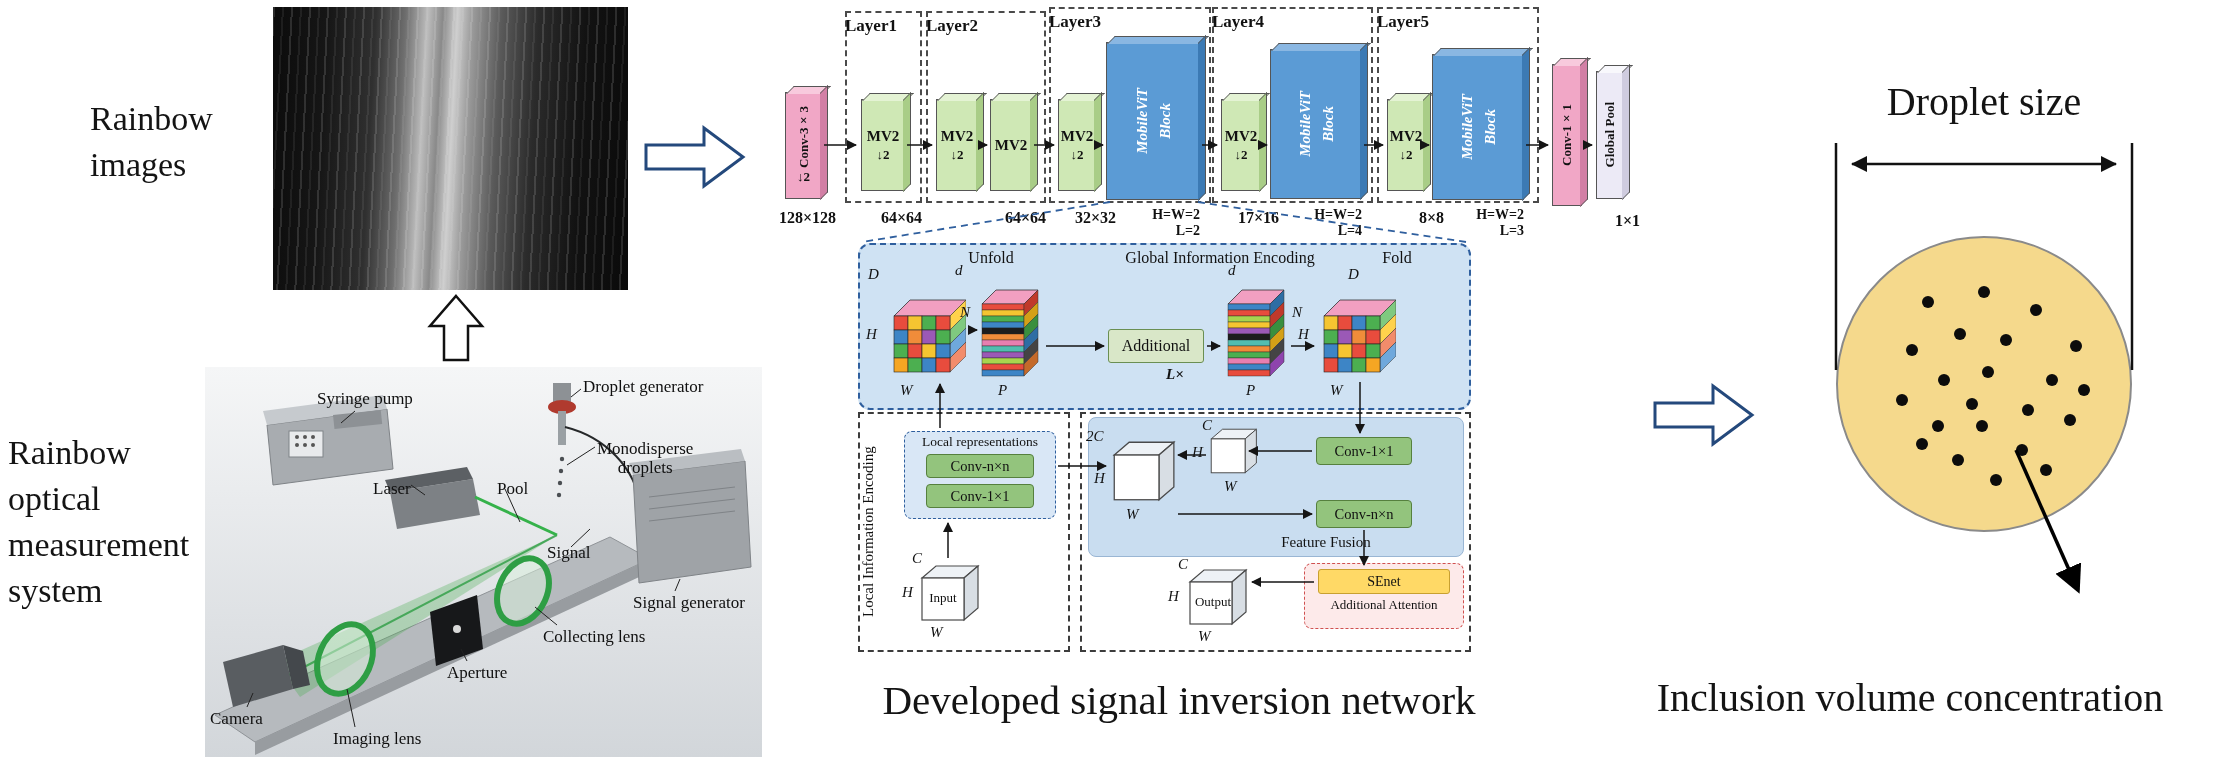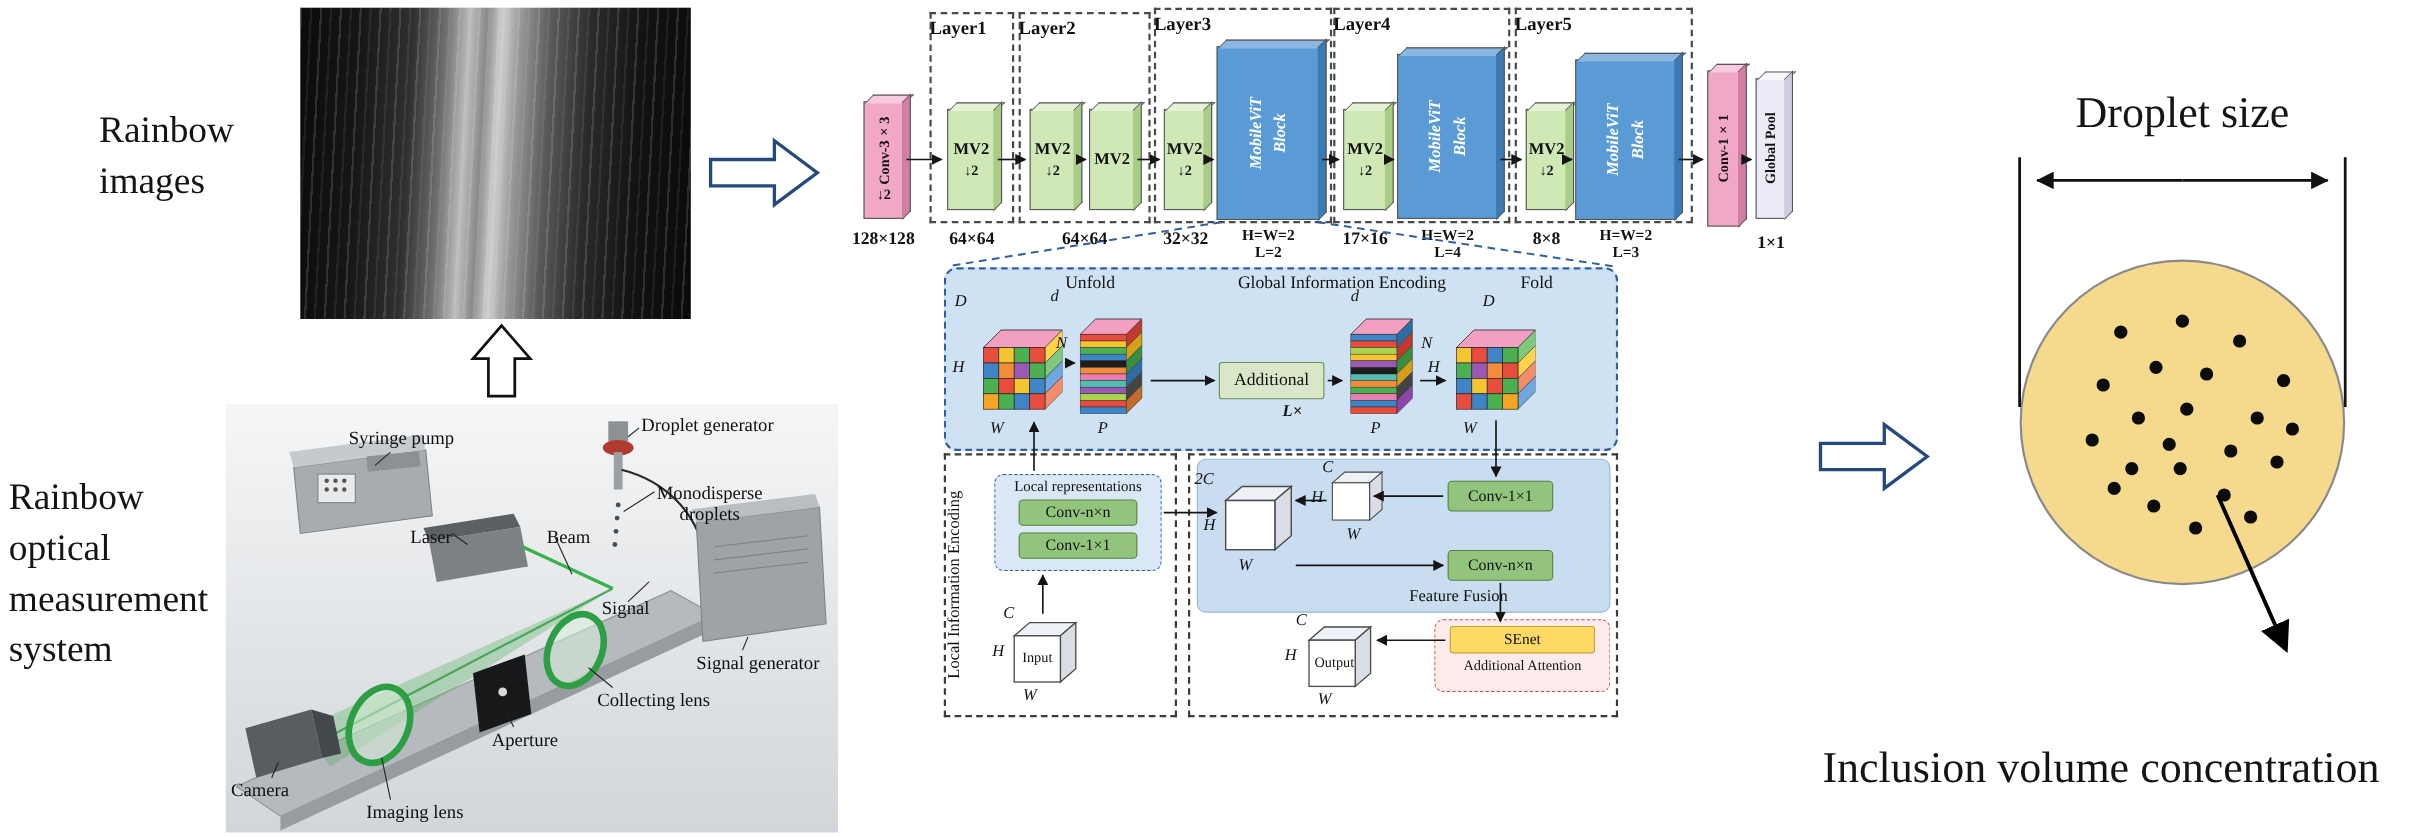--- a/index.html
+++ b/index.html
@@ -9,21 +9,21 @@
   .big-label{position:absolute;font-size:34px;line-height:1.35;color:#141414;white-space:pre-line;}
   .caption{position:absolute;font-size:41px;color:#141414;text-align:center;}
   .opt-label{position:absolute;font-size:17px;line-height:1.12;color:#101010;white-space:pre-line;}
   .rainbow-img{position:absolute;left:273px;top:7px;width:355px;height:283px;
     background:
       repeating-linear-gradient(93deg, rgba(255,255,255,0.13) 0 2px, rgba(255,255,255,0) 2px 9px, rgba(255,255,255,0.07) 9px 11px, rgba(255,255,255,0) 11px 18px),
       linear-gradient(93deg,#0b0b0b 0%,#161616 15%,#303030 28%,#6e6e6e 36%,#bdbdbd 42%,#8a8a8a 46%,#cfcfcf 50%,#9c9c9c 54%,#5a5a5a 62%,#2b2b2b 72%,#121212 85%,#0a0a0a 100%);}
   .optical{position:absolute;left:205px;top:367px;width:557px;height:390px;}
   .layer-box{position:absolute;border:2px dashed #4a4a4a;}
   .layer-name{position:absolute;font-weight:bold;font-size:17px;color:#111;}
-  .size-label{position:absolute;text-align:center;font-weight:bold;font-size:16px;white-space:pre-line;line-height:1.15;color:#111;}
+  .size-label{position:absolute;text-align:right;font-weight:bold;font-size:16px;white-space:pre-line;line-height:1.15;color:#111;}
   .size-label.sm{font-size:14px;}
   .block3d{position:absolute;display:flex;flex-direction:column;align-items:center;justify-content:center;gap:2px;border:1px solid #555;}
   .block3d::before{content:"";position:absolute;left:0;top:-7px;width:100%;height:7px;transform:skewX(-45deg);transform-origin:0 100%;border:1px solid #555;border-bottom:none;}
   .block3d::after{content:"";position:absolute;right:-7px;top:0;width:7px;height:100%;transform:skewY(-45deg);transform-origin:0 0;border:1px solid #555;border-left:none;}
   .pink{background:#f1a7c6;}.pink::before{background:#f8cadd;}.pink::after{background:#d27fa5;}
   .green{background:#cfe8b5;}.green::before{background:#e4f3d4;}.green::after{background:#a9cd87;}
   .blue{background:#5b9bd5;}.blue::before{background:#8ab7e2;}.blue::after{background:#3c7ab4;}
   .pool{background:#eceaf6;}.pool::before{background:#f8f8fc;}.pool::after{background:#cfccdf;}
   .vtext{writing-mode:vertical-rl;transform:rotate(180deg);white-space:pre-line;text-align:center;}
   .blk-label{font-weight:bold;font-size:15px;color:#111;}
@@ -135,21 +135,21 @@
         <line x1="42" y1="340" x2="48" y2="326"></line>
         <line x1="150" y1="360" x2="142" y2="322"></line>
         <line x1="470" y1="224" x2="475" y2="212"></line>
       </g>
     </svg>
     <div class="opt-label" style="left:112px;top:22px;">Syringe pump</div>
     <div class="opt-label" style="left:378px;top:10px;">Droplet generator</div>
     <div class="opt-label" style="left:392px;top:72px;text-align:center;">Monodisperse
 droplets</div>
     <div class="opt-label" style="left:168px;top:112px;">Laser</div>
-    <div class="opt-label" style="left:292px;top:112px;">Beam</div>
+    <div class="opt-label" style="left:292px;top:112px;">Pool</div>
     <div class="opt-label" style="left:342px;top:176px;">Signal</div>
     <div class="opt-label" style="left:428px;top:226px;">Signal generator</div>
     <div class="opt-label" style="left:338px;top:260px;">Collecting lens</div>
     <div class="opt-label" style="left:242px;top:296px;">Aperture</div>
     <div class="opt-label" style="left:5px;top:342px;">Camera</div>
     <div class="opt-label" style="left:128px;top:362px;">Imaging lens</div>
   </div>
 
   <div class="block3d pink" style="left:785px;top:92px;width:37px;height:107px;">
     <span class="vtext vlabel13">Conv-3×3</span>
@@ -411,20 +411,21 @@
   <svg class="abs" style="left:1186px;top:566px;" width="62" height="62" viewBox="0 0 62 62">
     <polygon points="4,16 18,4 60,4 46,16" fill="#eef2f6" stroke="#4a4a4a" stroke-width="1.2"></polygon>
     <polygon points="46,16 60,4 60,46 46,58" fill="#d8dee4" stroke="#4a4a4a" stroke-width="1.2"></polygon>
     <rect x="4" y="16" width="42" height="42" fill="#ffffff" stroke="#4a4a4a" stroke-width="1.2"></rect>
   </svg>
   <div class="cube-text" style="left:1188px;top:594px;width:50px;">Output</div>
   <div class="dim-label" style="left:1178px;top:556px;">C</div>
   <div class="dim-label" style="left:1168px;top:588px;">H</div>
   <div class="dim-label" style="left:1198px;top:628px;">W</div>
 
+  <div class="caption" style="left:839px;top:676px;width:680px;">Developed signal inversion network</div>
 
   <div class="caption" style="left:1834px;top:78px;width:300px;font-size:40px;">Droplet size</div>
   <div class="droplet">
     <svg width="296" height="296" viewBox="0 0 296 296">
       <g fill="#0c0c0c">
         <circle cx="90" cy="64" r="6"></circle>
           <circle cx="146" cy="54" r="6"></circle>
           <circle cx="198" cy="72" r="6"></circle>
         <circle cx="238" cy="108" r="6"></circle>
           <circle cx="122" cy="96" r="6"></circle>

